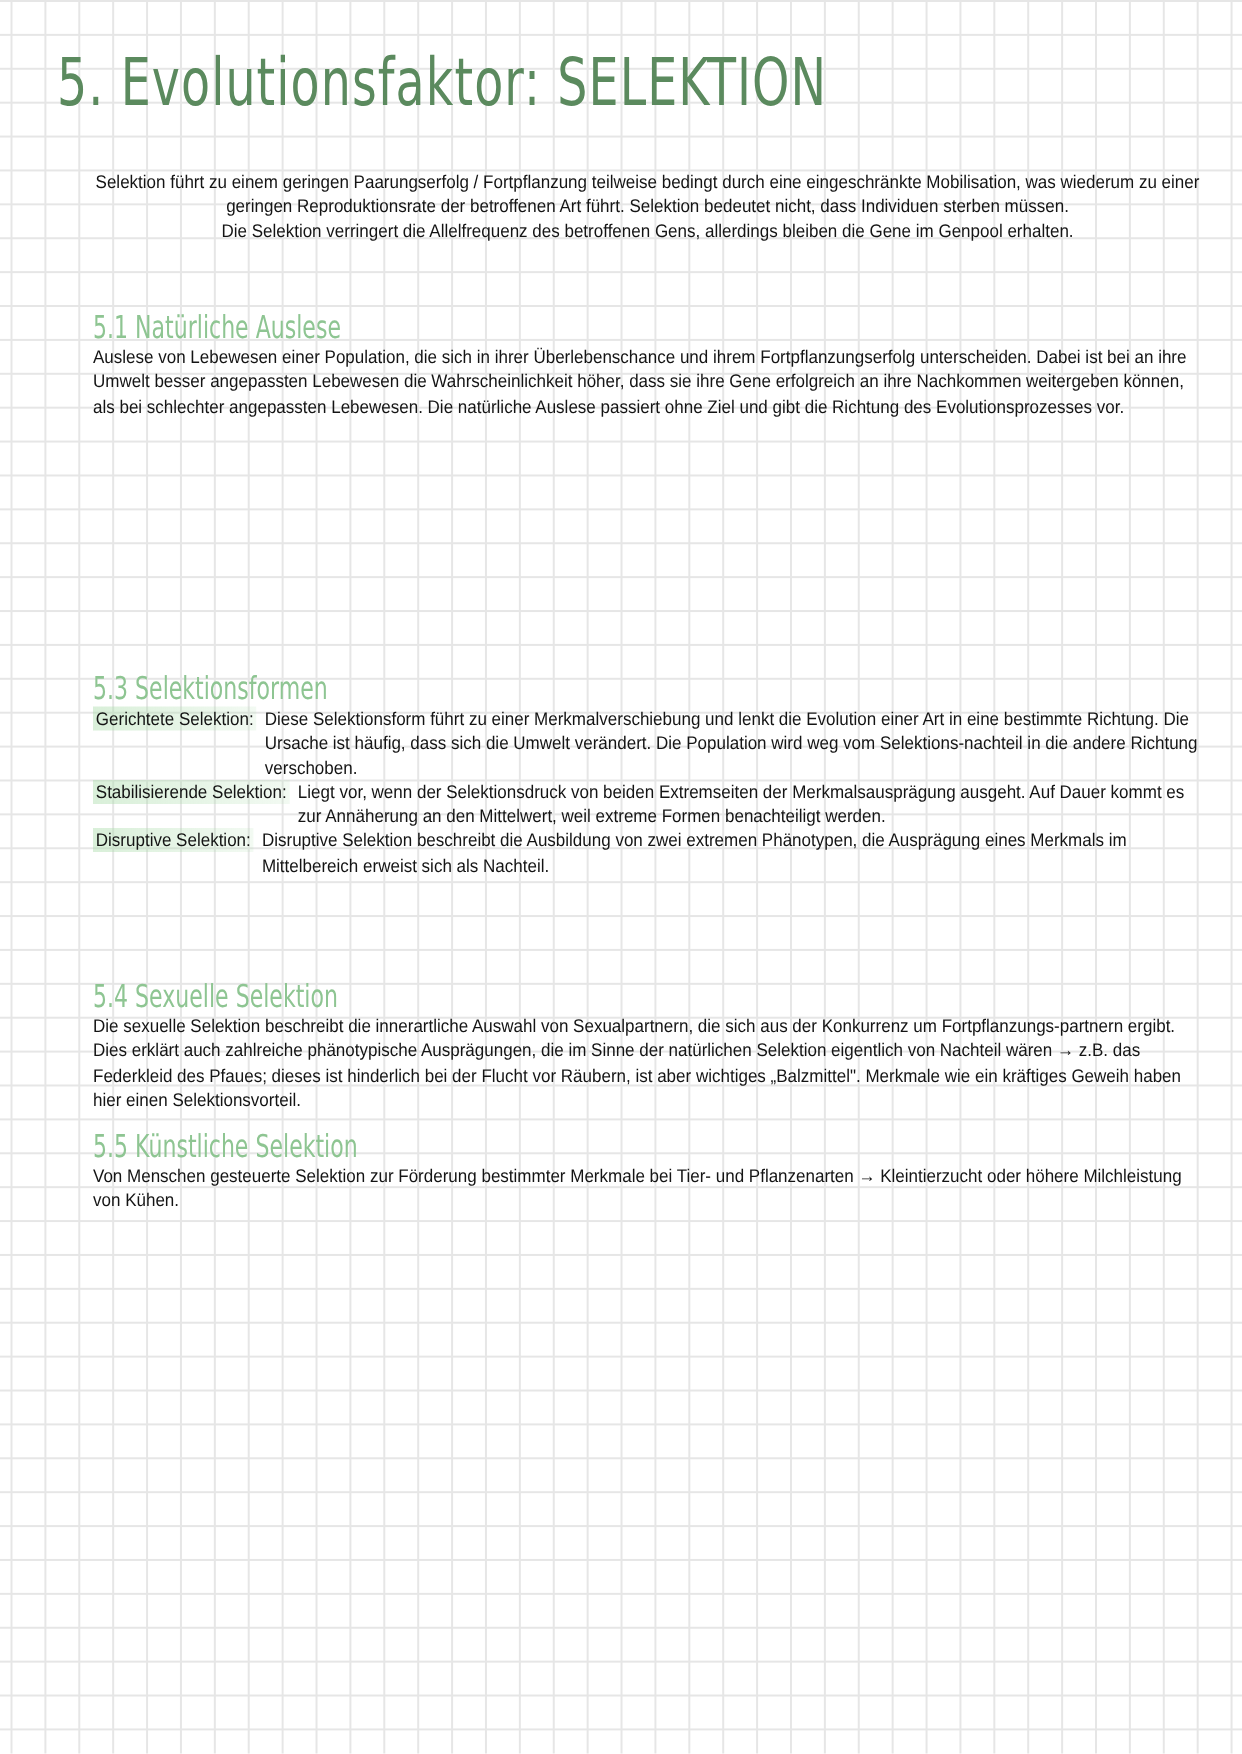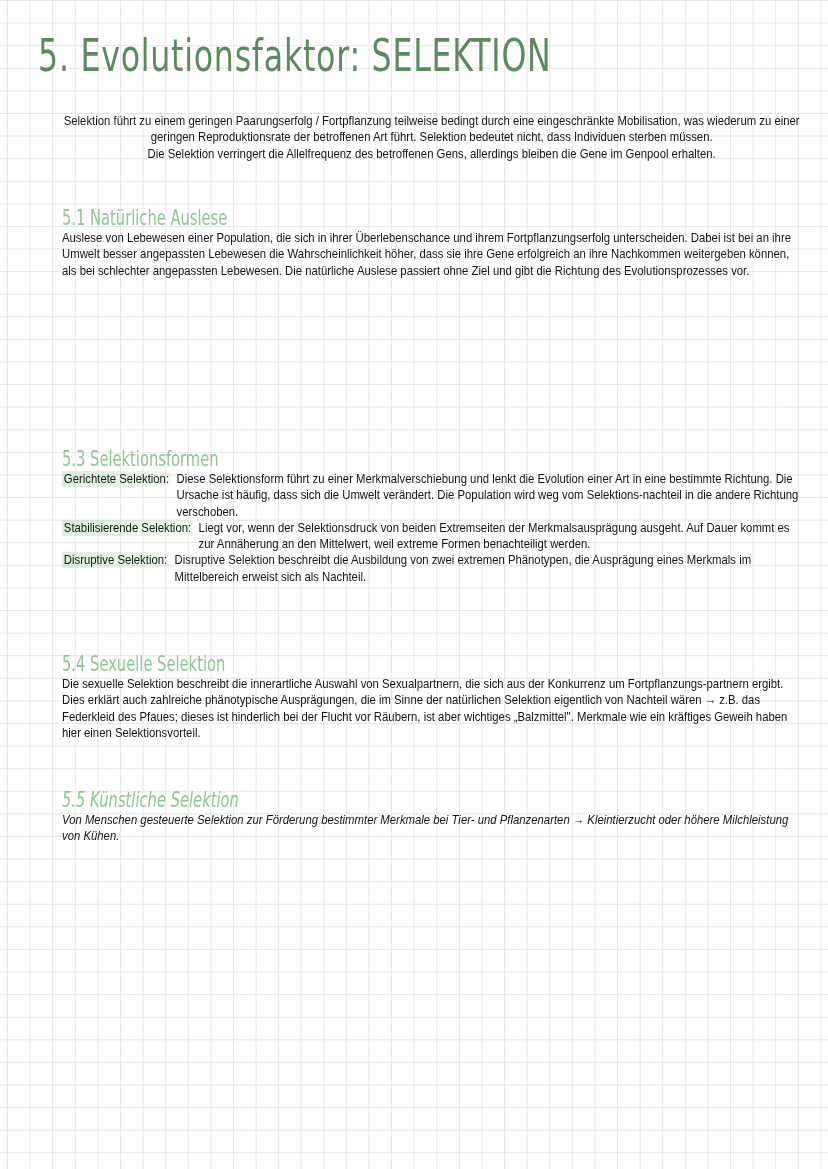--- a/index.html
+++ b/index.html
@@ -79,17 +79,17 @@
         <span class="form-text">Disruptive Selektion beschreibt die Ausbildung von zwei extremen Phänotypen, die Ausprägung eines Merkmals im Mittelbereich erweist sich als Nachteil.</span>
       </div>
     </div>
   </div>
 
   <div class="block" style="top:652px;">
     <h2 class="h2">5.4 Sexuelle Selektion</h2>
     <div class="para">Die sexuelle Selektion beschreibt die innerartliche Auswahl von Sexualpartnern, die sich aus der Konkurrenz um Fortpflanzungs-partnern ergibt. Dies erklärt auch zahlreiche phänotypische Ausprägungen, die im Sinne der natürlichen Selektion eigentlich von Nachteil wären → z.B. das Federkleid des Pfaues; dieses ist hinderlich bei der Flucht vor Räubern, ist aber wichtiges „Balzmittel". Merkmale wie ein kräftiges Geweih haben hier einen Selektionsvorteil.</div>
   </div>
 
-  <div class="block" style="top:788px;font-style:italic;">
+  <div class="block" style="top:752px;">
     <h2 class="h2">5.5 Künstliche Selektion</h2>
     <div class="para">Von Menschen gesteuerte Selektion zur Förderung bestimmter Merkmale bei Tier- und Pflanzenarten → Kleintierzucht oder höhere Milchleistung von Kühen.</div>
   </div>
 </div>
 
 </body></html>

